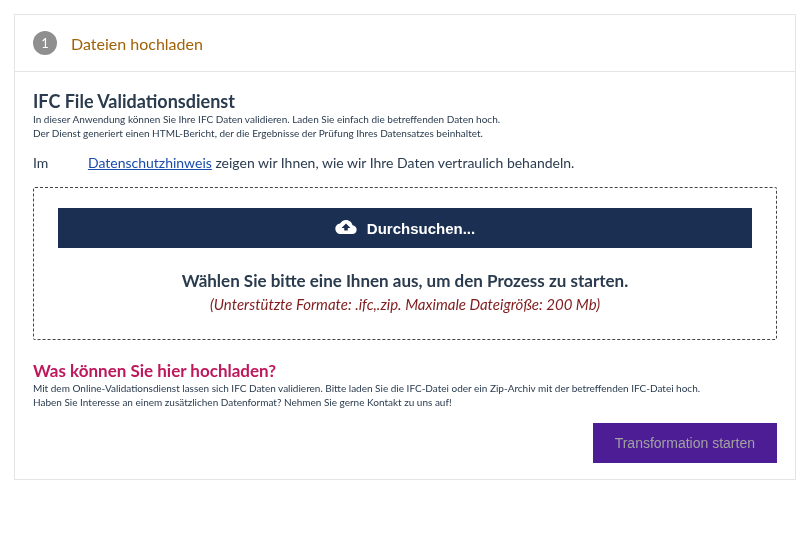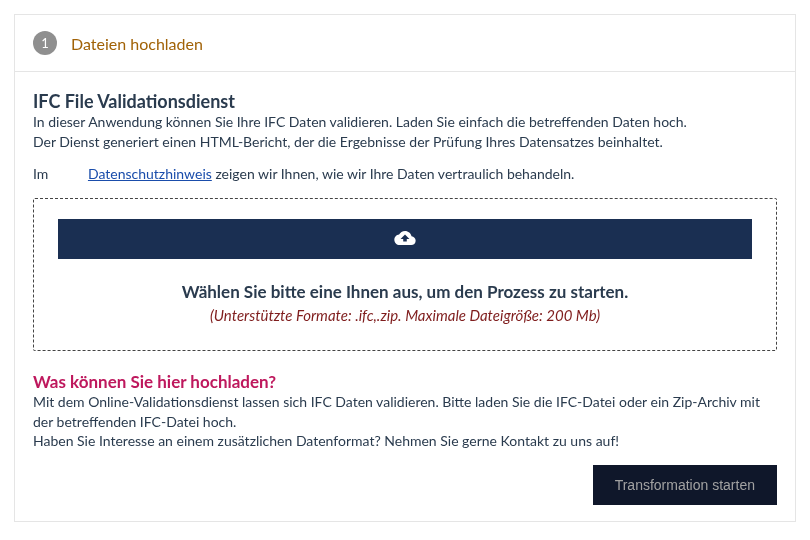--- a/index.html
+++ b/index.html
@@ -40,21 +40,21 @@
 .content {
   padding: 18px 18px 16px 18px;
 }
 .section-heading {
   font-size: 18px;
   font-weight: 700;
   color: #2a3b4e;
 }
 .intro-text, .help-text {
   color: #2a3b4e;
-  font-size: 14px;
+  font-size: 10px;
   line-height: 1.4;
 }
 .privacy-line {
   color: #2a3b4e;
   font-size: 14px;
   margin-top: 14px;
   margin-bottom: 16px;
 }
 .privacy-link {
   color: #1a4dab;
@@ -106,21 +106,21 @@
   font-weight: 700;
   color: #be185d;
   margin-bottom: 0;
 }
 .footer-row {
   display: flex;
   justify-content: flex-end;
   margin-top: 14px;
 }
 .start-btn {
-  background: #0f172a;
+  background: #4c1d95;
   color: #a2a2a2;
   border: none;
   padding: 12px 22px;
   font-size: 14px;
   cursor: not-allowed;
 }
 </style>
 </head>
 <body>
 
@@ -139,20 +139,21 @@
       <span>Im </span><a class="privacy-link">Datenschutzhinweis</a><span> zeigen wir Ihnen, wie wir Ihre Daten vertraulich behandeln.</span>
     </div>
 
     <div class="dropzone">
       <button class="browse-btn">
         <span>
           <svg class="cloud-icon" viewBox="0 0 24 18">
             <path d="M19.35 7.04C18.67 3.59 15.64 1 12 1 9.11 1 6.6 2.64 5.35 5.04 2.34 5.36 0 7.91 0 11c0 3.31 2.69 6 6 6h13c2.76 0 5-2.24 5-5 0-2.64-2.05-4.78-4.65-4.96zM14 10v3h-4v-3H7l5-5 5 5h-3z"></path>
           </svg>
         </span>
+        <span>Durchsuchen...</span>
       </button>
       <div class="dz-main">Wählen Sie bitte eine Ihnen aus, um den Prozess zu starten.</div>
       <div class="dz-sub">(Unterstützte Formate: .ifc,.zip. Maximale Dateigröße: 200 Mb)</div>
     </div>
 
     <div class="help-heading">Was können Sie hier hochladen?</div>
     <div class="help-text">Mit dem Online-Validationsdienst lassen sich IFC Daten validieren. Bitte laden Sie die IFC-Datei oder ein Zip-Archiv mit der betreffenden IFC-Datei hoch.</div>
     <div class="help-text">Haben Sie Interesse an einem zusätzlichen Datenformat? Nehmen Sie gerne Kontakt zu uns auf!</div>
 
     <div class="footer-row">

